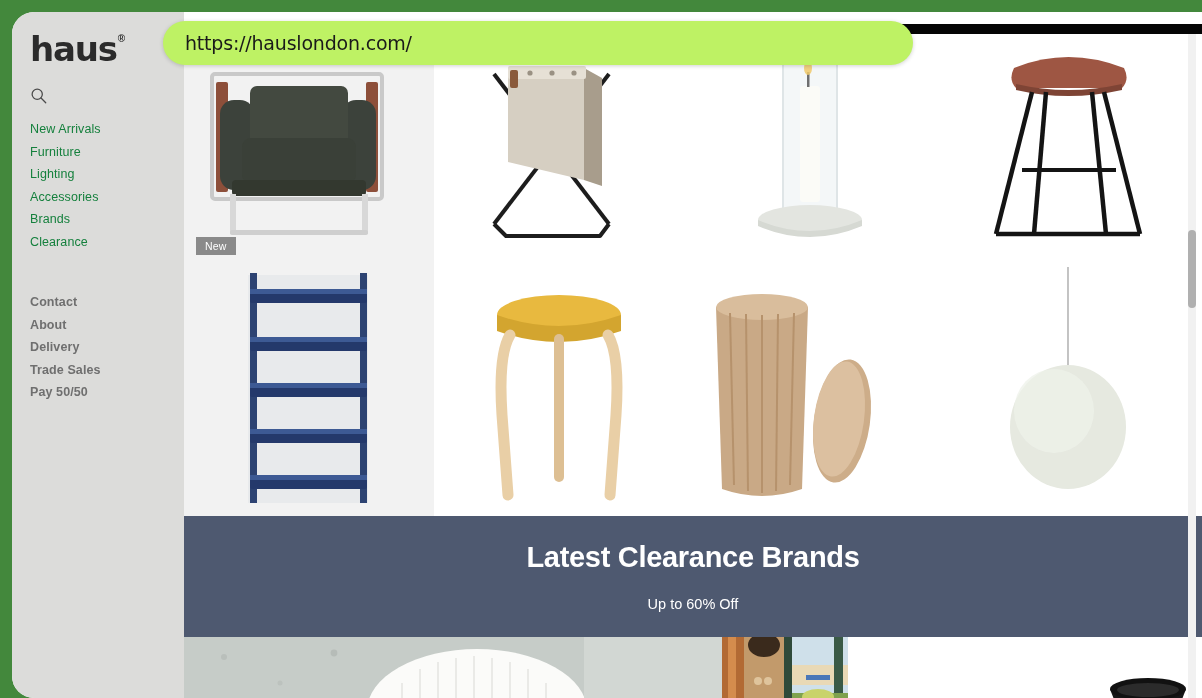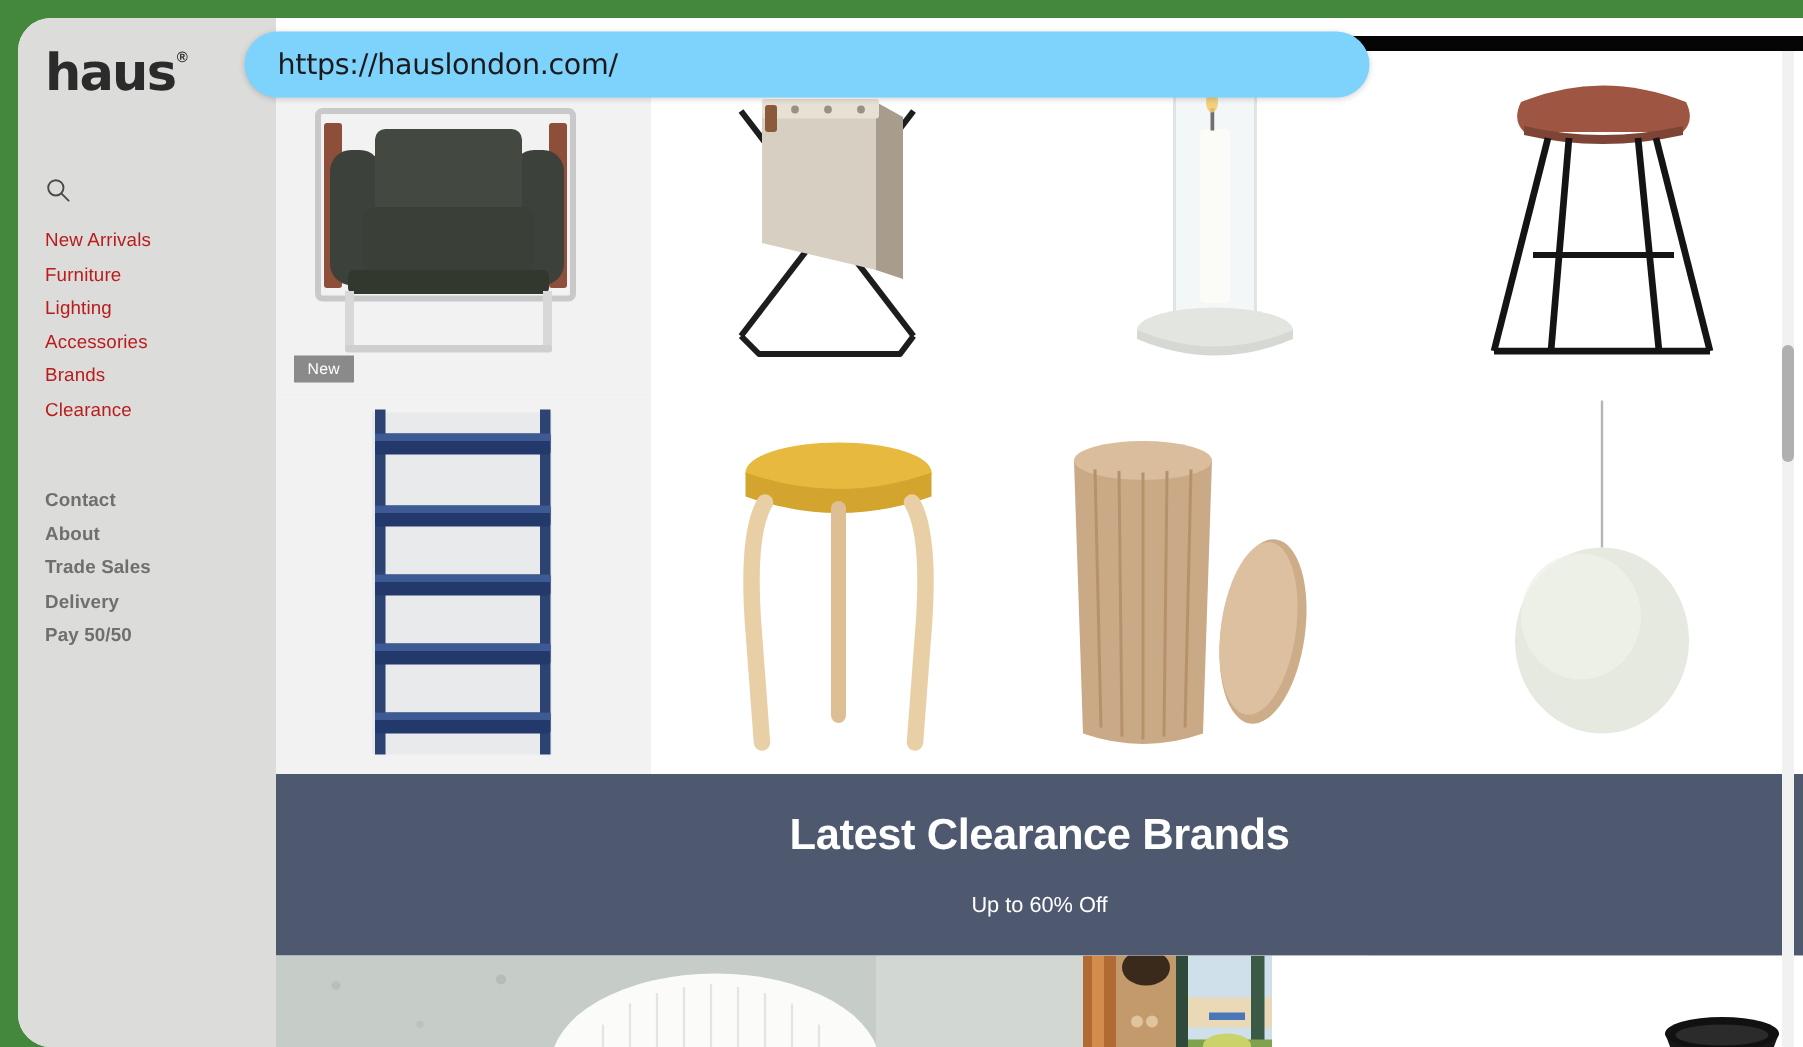--- a/index.html
+++ b/index.html
@@ -24,37 +24,37 @@
   
   #sidebar {
     position: absolute;
     left: 0; top: 0;
     width: 172px; height: 686px;
     background: #dcdcda;
     padding: 20px 0 0 18px;
   }
   #logo-wrap {
     display: flex; align-items: flex-start;
-    margin: 0 0 52px 0;
+    margin: 0 0 21px 0;
   }
   #logo-text {
     font-family: "DejaVu Sans", sans-serif;
     font-size: 34px; font-weight: 700;
     letter-spacing: -1.2px;
     color: #2b2b2b; line-height: 1;
   }
   #logo-reg {
     font-size: 10px; font-weight: 700;
     color: #2b2b2b; margin-top: 1px; margin-left: 1px;
   }
   #search-icon-row { margin: 0 0 13px 0; height: 18px; }
   .nav-list { list-style: none; }
   .nav-item {
     font-size: 12.5px;
-    color: #b91c1c;
+    color: #15803d;
     line-height: 1;
     padding: 5px 0;
     cursor: pointer;
     letter-spacing: .1px;
   }
   .nav-item.secondary { color: #6f6f6f; font-weight: bold; }
   #nav-primary { margin-bottom: 38px; }
 
   
   #page {
@@ -122,21 +122,21 @@
     display: grid;
     grid-template-columns: 538px 190px 290px;
   }
   .strip-panel { position: relative; overflow: hidden; cursor: pointer; }
 
   
   #url-bar {
     position: absolute;
     left: 163px; top: 21px;
     width: 750px; height: 44px;
-    background: #7dd3fc;
+    background: #bef264;
     border-radius: 22px;
     display: flex; align-items: center;
     padding-left: 22px;
     box-shadow: 0 1px 4px rgba(0,0,0,.18);
     z-index: 50;
   }
   #url-text {
     font-family: "DejaVu Sans", sans-serif;
     font-size: 19px; color: #1a1a1a; letter-spacing: -.2px;
   }
@@ -178,22 +178,22 @@
       <li class="nav-item">Furniture</li>
       <li class="nav-item">Lighting</li>
       <li class="nav-item">Accessories</li>
       <li class="nav-item">Brands</li>
       <li class="nav-item">Clearance</li>
     </ul>
 
     <ul class="nav-list" id="nav-secondary">
       <li class="nav-item secondary">Contact</li>
       <li class="nav-item secondary">About</li>
+      <li class="nav-item secondary">Delivery</li>
       <li class="nav-item secondary">Trade Sales</li>
-      <li class="nav-item secondary">Delivery</li>
       <li class="nav-item secondary">Pay 50/50</li>
     </ul>
   </aside>
 
   <main id="page">
 
     <div id="topbar">
       <svg class="topbar-icon" viewBox="0 0 24 24" fill="none" stroke="#e8e8e8" stroke-width="1.4">
         <path d="M6.5 3.5 L9 3.5 L10.5 8 L8.5 9.5 C9.5 12.5 11.5 14.5 14.5 15.5 L16 13.5 L20.5 15 L20.5 17.5 C20.5 19 19.5 20 18 20 C10 19.5 4.5 14 4 6 C4 4.5 5 3.5 6.5 3.5 Z" stroke-linejoin="round"></path>
       </svg>

